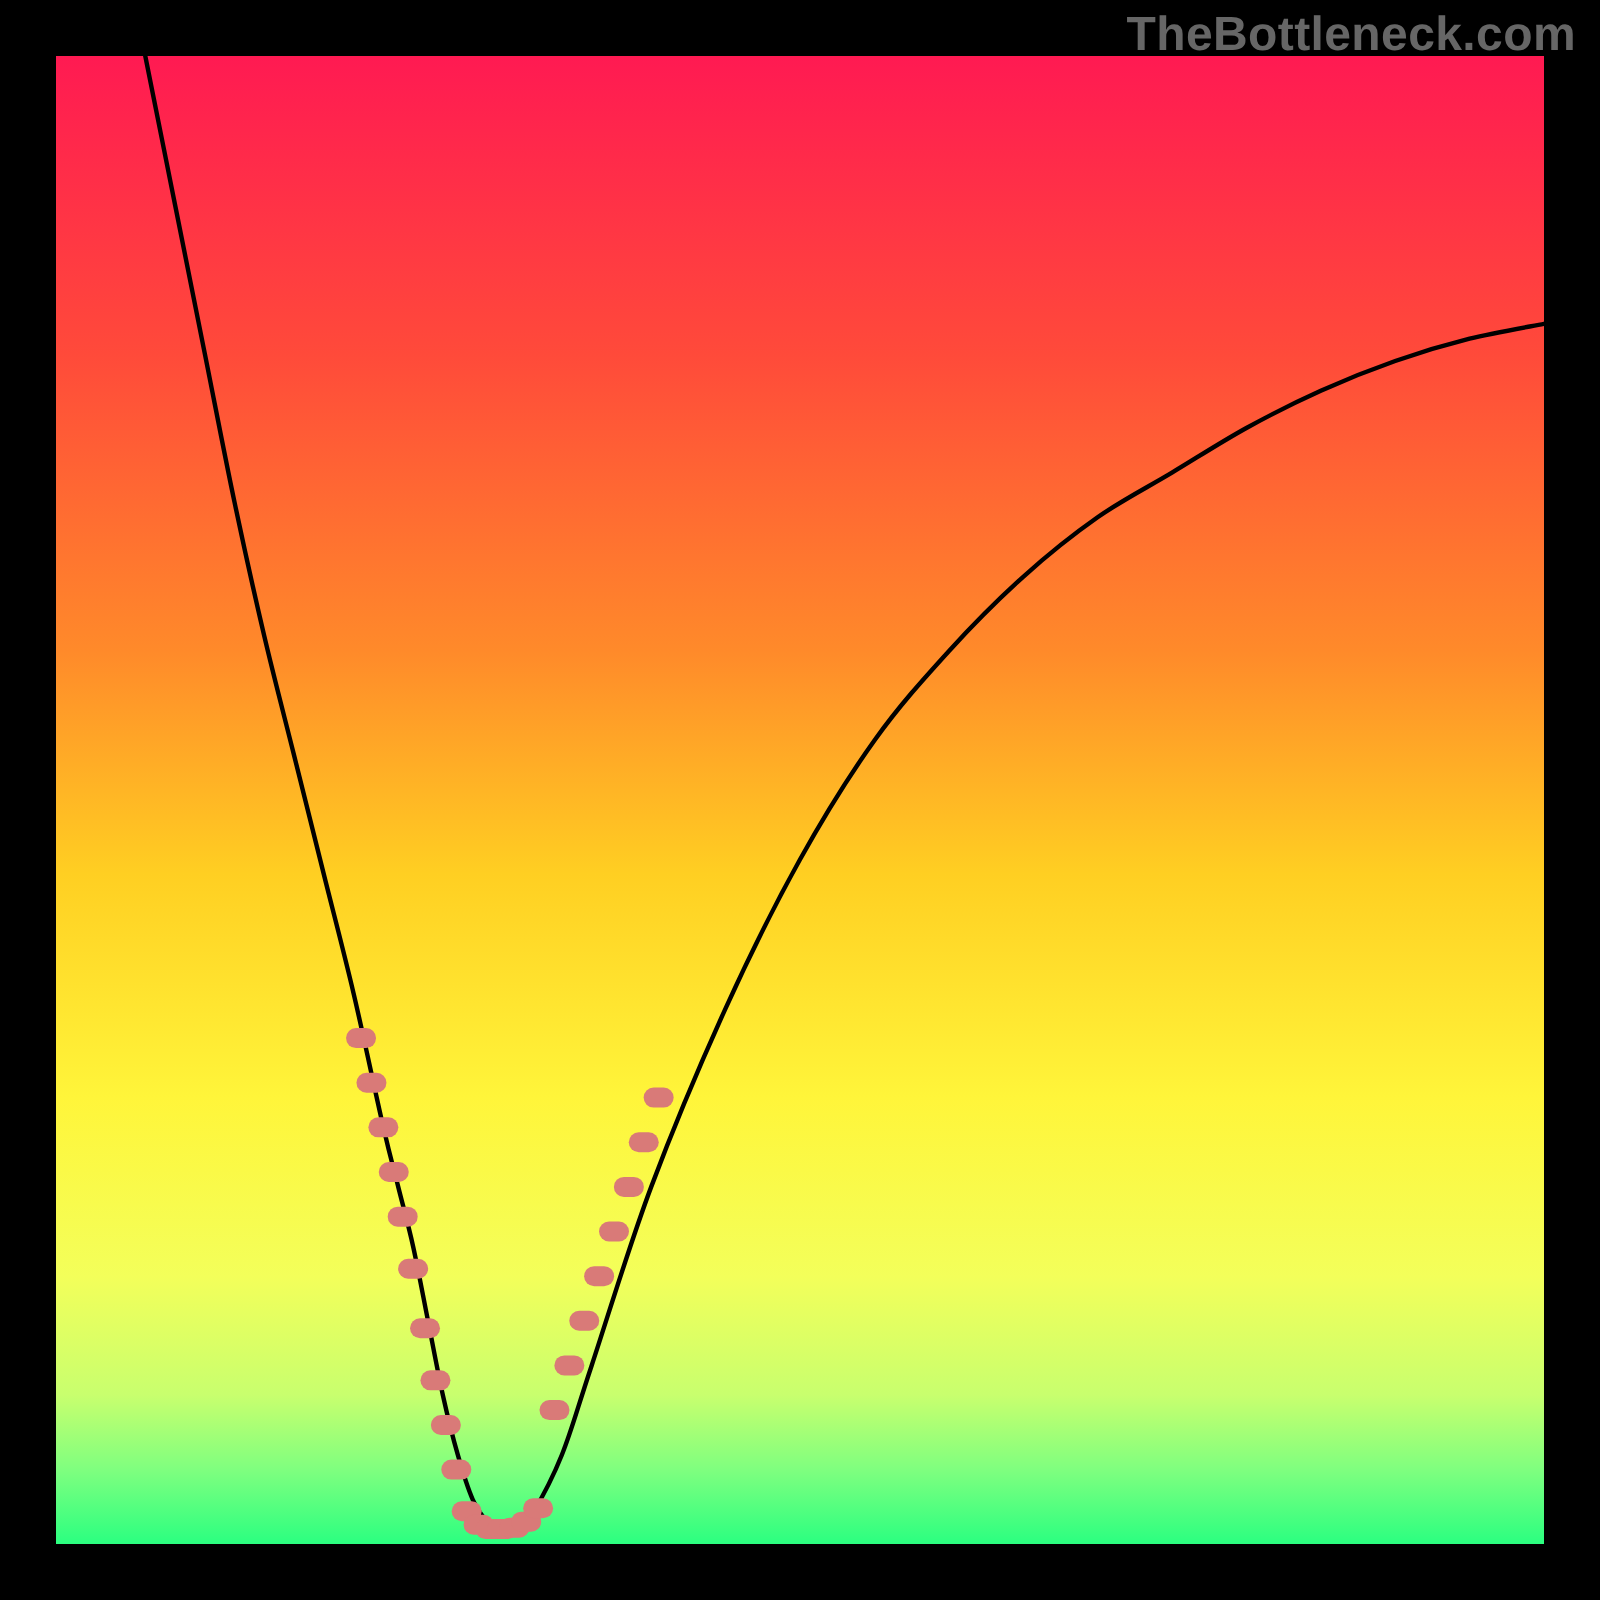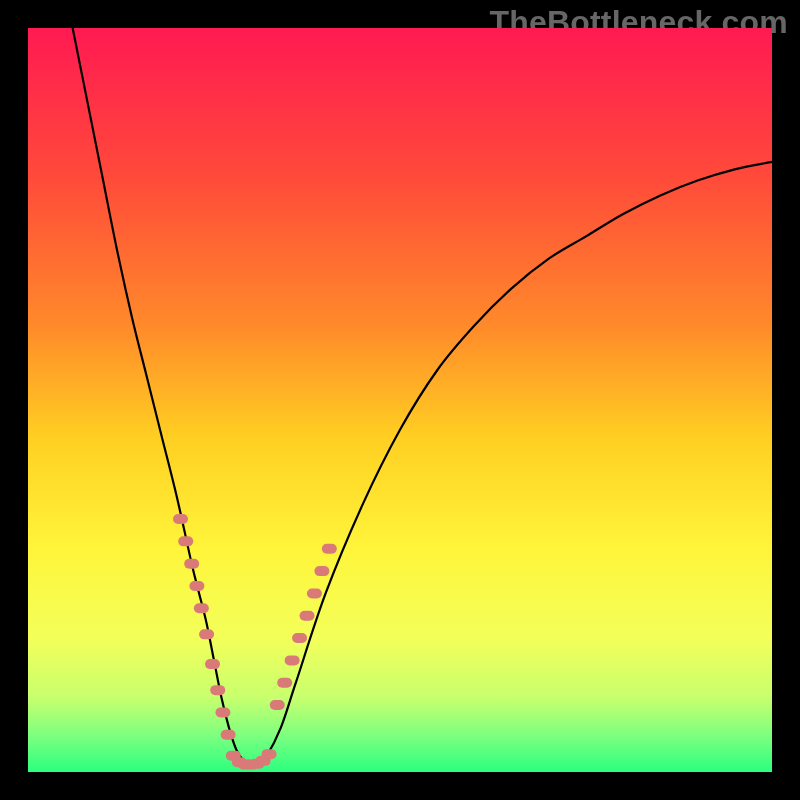--- a/index.html
+++ b/index.html
@@ -23,21 +23,21 @@
     top: 28px;
     width: 744px;
     height: 744px;
   }
   .watermark {
     position: absolute;
     top: 4px;
     right: 12px;
     color: #666;
     font-weight: 600;
-    font-size: 32px;
+    font-size: 24px;
     letter-spacing: 0.2px;
   }
   svg { display: block; }
 </style>
 </head>
 <body>
 
 <div class="frame">
   <div class="watermark">TheBottleneck.com</div>
 

